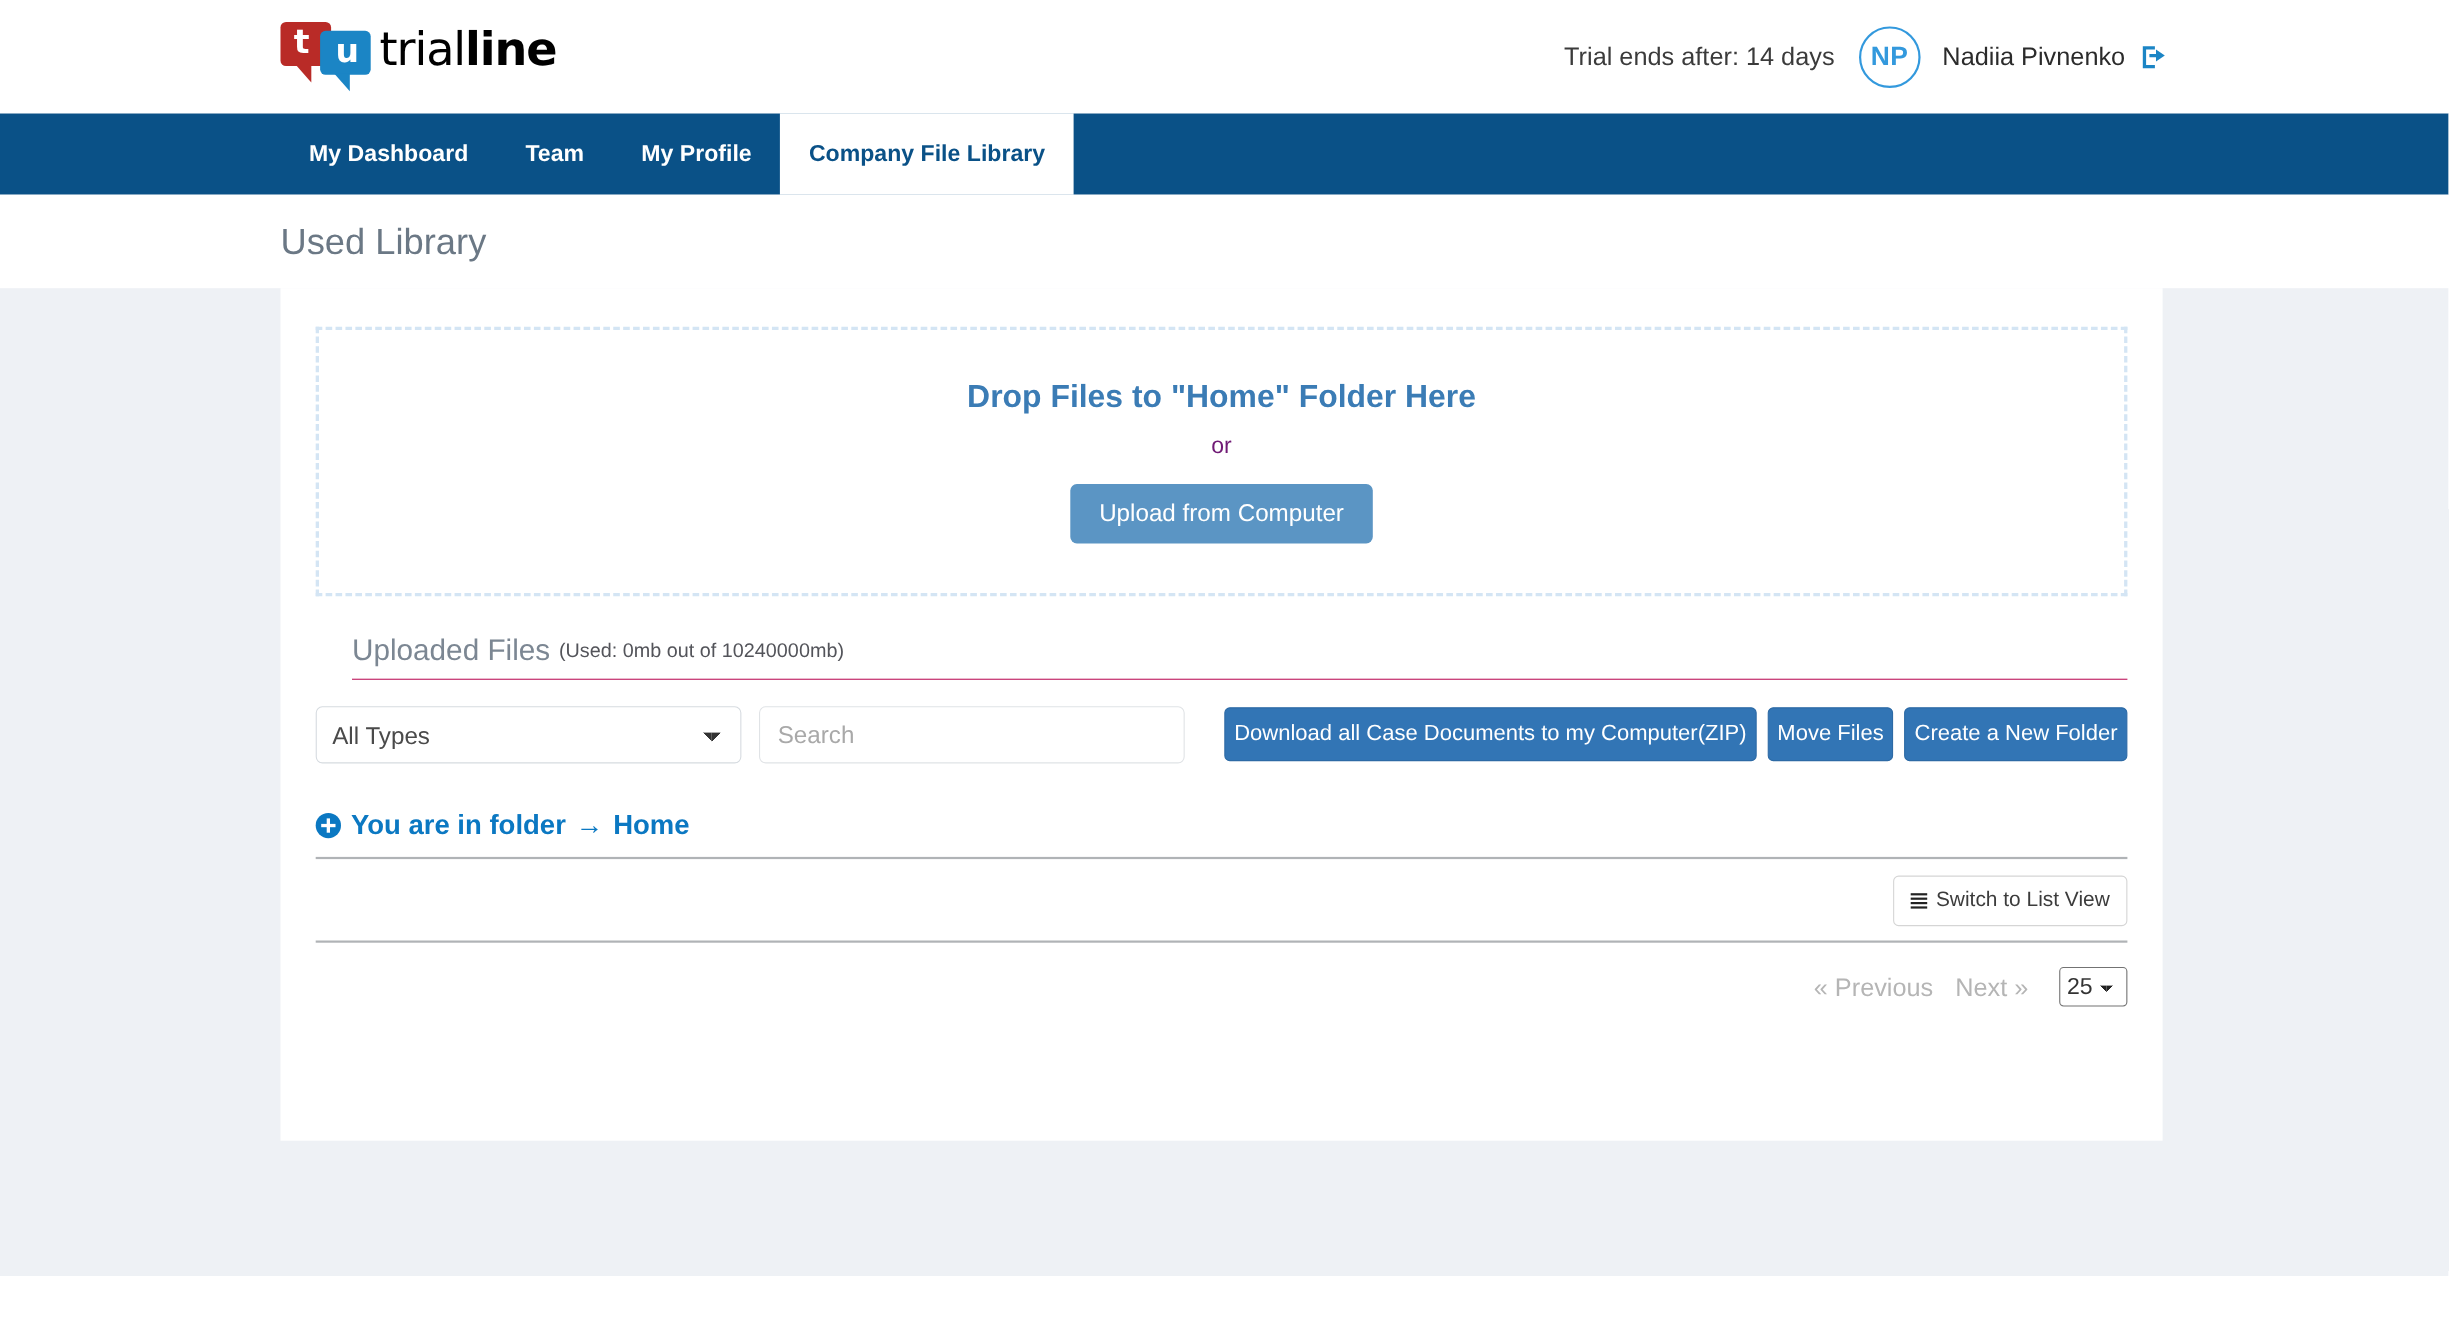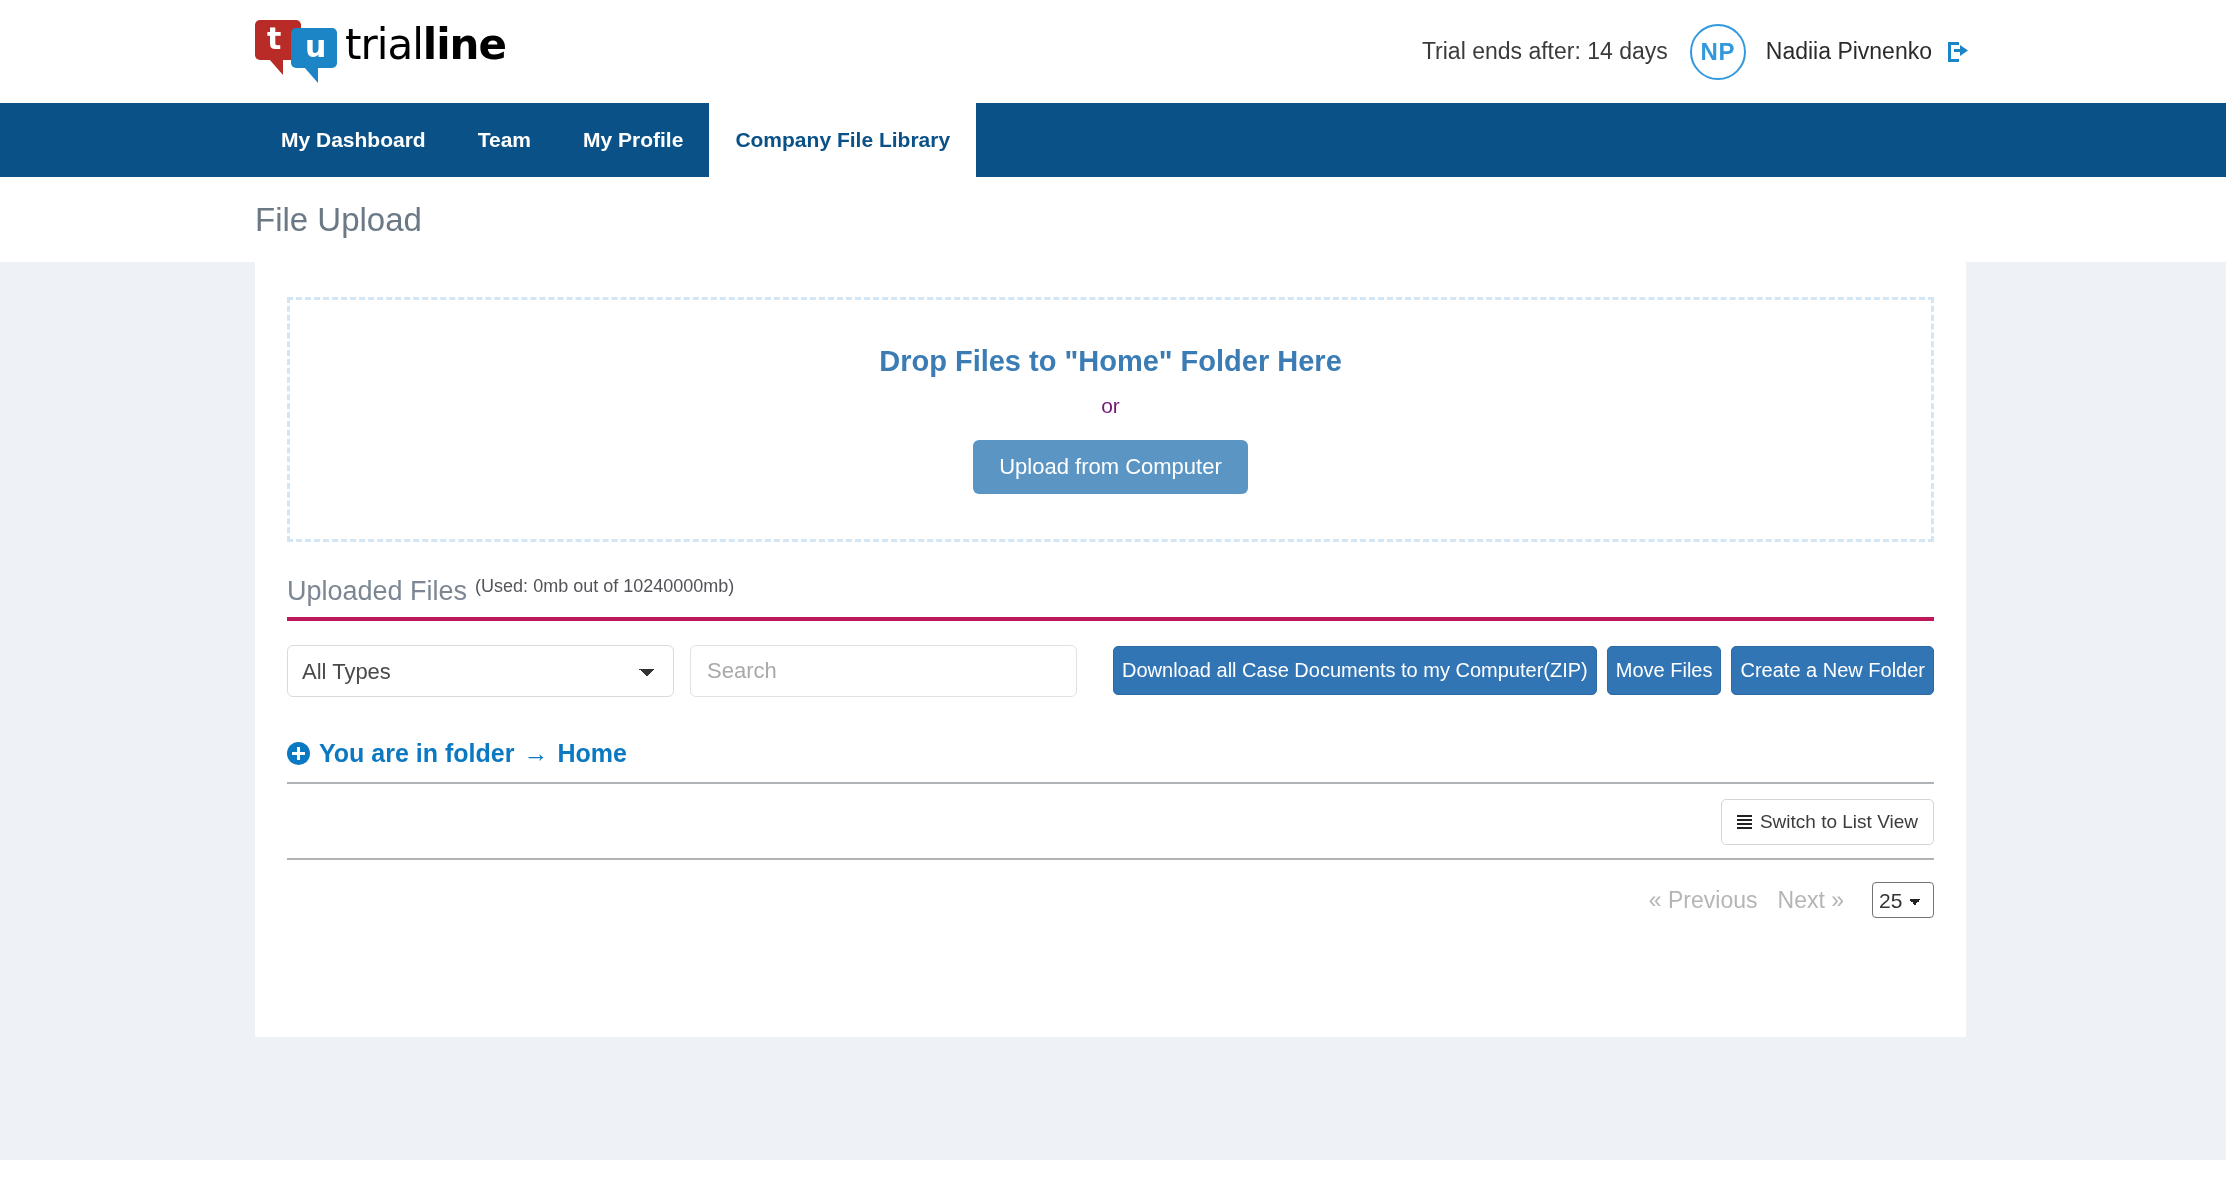--- a/index.html
+++ b/index.html
@@ -192,23 +192,24 @@
     font-size: 22px;
     padding: 14px 26px;
     cursor: pointer;
     font-family: "Liberation Sans", sans-serif;
   }
 
   
   .uploaded-row {
     margin-top: 34px;
     padding-bottom: 10px;
-    border-bottom: 4px solid #be185d;
-    display: flex;
-    align-items: flex-start;
+    border-bottom: 1px solid #be185d;
+    display: flex;
+    align-items: center;
+    margin-left: 33px;
   }
   .uploaded-title {
     font-size: 27px;
     color: #7c8793;
     font-weight: 400;
   }
   .uploaded-usage {
     font-size: 18px;
     color: #53545a;
     margin-left: 8px;
@@ -423,21 +424,21 @@
 </div>
 
 <div class="navbar">
   <div class="nav-item">My Dashboard</div>
   <div class="nav-item">Team</div>
   <div class="nav-item">My Profile</div>
   <div class="nav-item active">Company File Library</div>
 </div>
 
 <div class="page-title-wrap">
-  <div class="page-title">File Upload</div>
+  <div class="page-title">Used Library</div>
 </div>
 
 <div class="content-band">
   <div class="panel">
 
     <div class="dropzone">
       <div class="dropzone-title">Drop Files to "Home" Folder Here</div>
       <div class="dropzone-or">or</div>
       <button class="upload-btn">Upload from Computer</button>
     </div>

